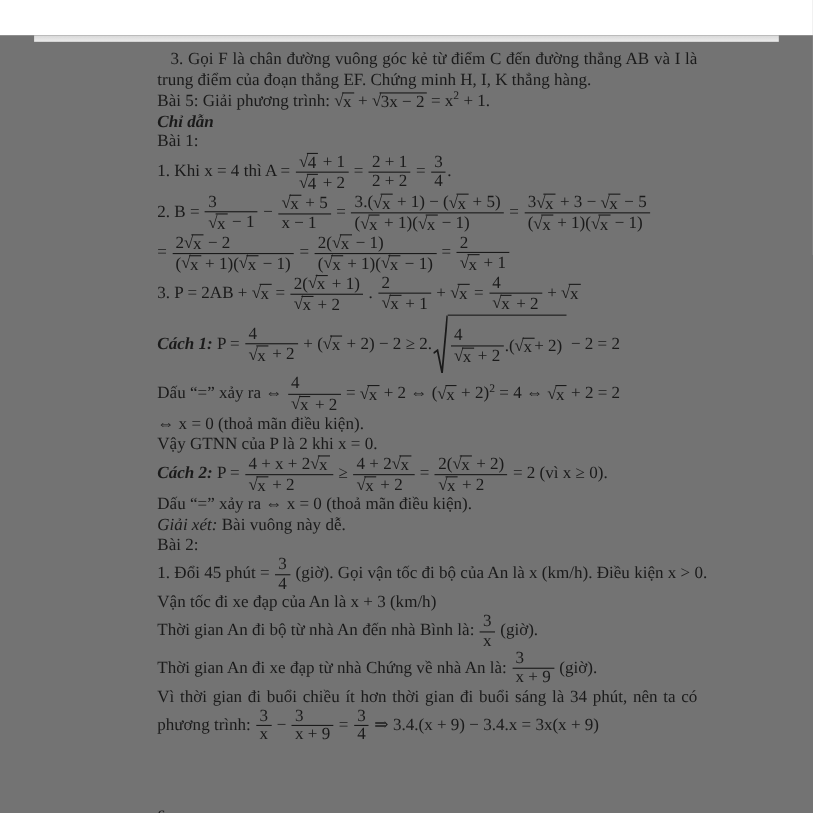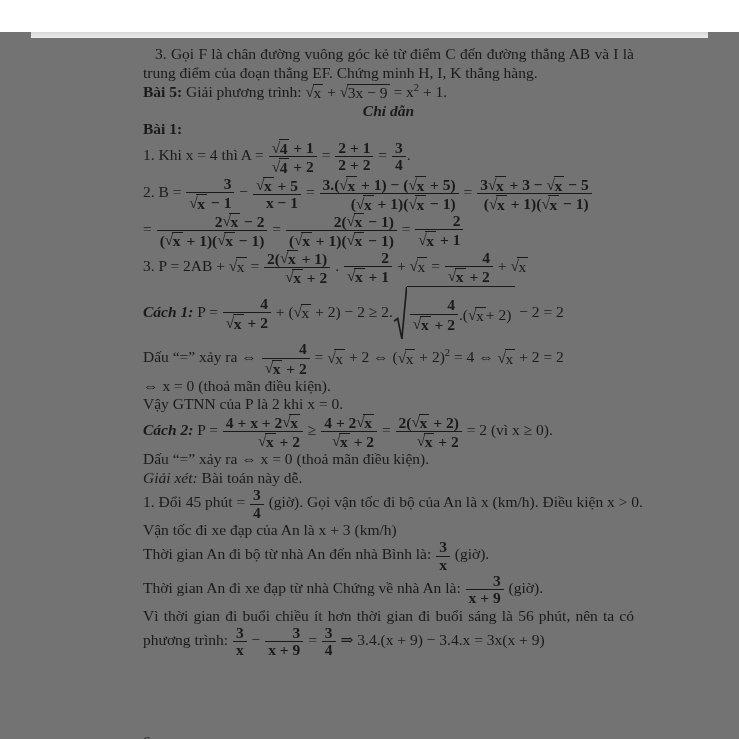--- a/index.html
+++ b/index.html
@@ -11,39 +11,39 @@
   }
   .page { position:relative; width:739px; height:739px; background:#737373; overflow:hidden;margin-top:32px; }
   .scan-bar {
     position:absolute; top:0; left:31px; width:677px; height:6px;
     background:linear-gradient(to bottom,#d7d7d7,#ececec);
   }
   .content { position:absolute; top:12px; left:143px; width:491px; }
   .content p, .content .mline { margin:0; padding:0; }
 
   .para { text-align:justify; text-indent:12px; line-height:1.24; }
-  .bold { font-weight:bold; }
-  .center { text-align:center; }
+  .bold { font-weight:normal; }
+  .center { }
   .heading { font-weight:bold; font-style:italic; }
   .indent1 { padding-left:12px; }
   .indent2 { padding-left:25px; }
   .off-190 { margin-left:190px; }
   .off-245 { margin-left:247px; }
   .justify-last { text-align:justify; text-align-last:justify; }
 
   .mline { line-height:1.28; white-space:nowrap; }
   .mt2 { margin-top:2px; } .mt3 { margin-top:3px; } .mt4 { margin-top:4px; }
 
   .lbl-bi { font-weight:bold; font-style:italic; }
   .lbl-i { font-style:italic; }
 
   sup { font-size:0.68em; line-height:0; }
 
   
-  .frac { display:inline-block; vertical-align:middle; text-align:right; margin:0 1px;font-weight:bold; }
+  .frac { display:inline-block; vertical-align:middle; text-align:left; margin:0 1px; }
   .frac > .num, .frac > .den { display:block; padding:0 3px; line-height:1.06; white-space:nowrap; }
   .frac > .den { border-top:1.2px solid #1a1a1a; }
 
   
   .sqrt { white-space:nowrap; }
   .sqrt > .rad { display:inline-block; }
   .sqrt > .vinc {
     display:inline-block; border-top:1.2px solid #1a1a1a;
     line-height:1; padding:0.5px 2px 0 1px; margin-left:-1.5px;
     transform:translateY(1px);
@@ -61,21 +61,21 @@
 </style>
 </head>
 <body>
 
 <div class="page">
   <div class="scan-bar"></div>
 
   <div class="content">
     <p class="para">3. Gọi F là chân đường vuông góc kẻ từ điểm C đến đường thẳng AB và I là trung điểm của đoạn thẳng EF. Chứng minh H, I, K thẳng hàng.</p>
 
-    <div class="mline mt3"><span class="bold">Bài 5:</span><span> Giải phương trình: </span><span class="sqrt"><span class="rad">√</span><span class="vinc"><span>x</span></span></span><span> + </span><span class="sqrt"><span class="rad">√</span><span class="vinc"><span>3x − 9</span></span></span><span> = x</span><sup>2</sup><span> + 1.</span></div>
+    <div class="mline mt3"><span class="bold">Bài 5:</span><span> Giải phương trình: </span><span class="sqrt"><span class="rad">√</span><span class="vinc"><span>x</span></span></span><span> + </span><span class="sqrt"><span class="rad">√</span><span class="vinc"><span>3x − 2</span></span></span><span> = x</span><sup>2</sup><span> + 1.</span></div>
 
     <p class="center heading mt2">Chỉ dẫn</p>
 
     <p class="bold mt2">Bài 1:</p>
 
     <div class="mline indent1 mt2"><span>1. Khi x = 4 thì A = </span><span class="frac"><span class="num"><span class="sqrt"><span class="rad">√</span><span class="vinc"><span>4</span></span></span><span> + 1</span></span><span class="den"><span class="sqrt"><span class="rad">√</span><span class="vinc"><span>4</span></span></span><span> + 2</span></span></span><span> = </span><span class="frac"><span class="num"><span>2 + 1</span></span><span class="den"><span>2 + 2</span></span></span><span> = </span><span class="frac"><span class="num"><span>3</span></span><span class="den"><span>4</span></span></span><span>.</span></div>
 
     <div class="mline indent1 mt4"><span>2. B = </span><span class="frac"><span class="num"><span>3</span></span><span class="den"><span class="sqrt"><span class="rad">√</span><span class="vinc"><span>x</span></span></span><span> − 1</span></span></span><span> − </span><span class="frac"><span class="num"><span class="sqrt"><span class="rad">√</span><span class="vinc"><span>x</span></span></span><span> + 5</span></span><span class="den"><span>x − 1</span></span></span><span> = </span><span class="frac"><span class="num"><span>3.(</span><span class="sqrt"><span class="rad">√</span><span class="vinc"><span>x</span></span></span><span> + 1) − (</span><span class="sqrt"><span class="rad">√</span><span class="vinc"><span>x</span></span></span><span> + 5)</span></span><span class="den"><span>(</span><span class="sqrt"><span class="rad">√</span><span class="vinc"><span>x</span></span></span><span> + 1)(</span><span class="sqrt"><span class="rad">√</span><span class="vinc"><span>x</span></span></span><span> − 1)</span></span></span><span> = </span><span class="frac"><span class="num"><span>3</span><span class="sqrt"><span class="rad">√</span><span class="vinc"><span>x</span></span></span><span> + 3 − </span><span class="sqrt"><span class="rad">√</span><span class="vinc"><span>x</span></span></span><span> − 5</span></span><span class="den"><span>(</span><span class="sqrt"><span class="rad">√</span><span class="vinc"><span>x</span></span></span><span> + 1)(</span><span class="sqrt"><span class="rad">√</span><span class="vinc"><span>x</span></span></span><span> − 1)</span></span></span></div>
 
     <div class="mline off-190 mt2"><span>= </span><span class="frac"><span class="num"><span>2</span><span class="sqrt"><span class="rad">√</span><span class="vinc"><span>x</span></span></span><span> − 2</span></span><span class="den"><span>(</span><span class="sqrt"><span class="rad">√</span><span class="vinc"><span>x</span></span></span><span> + 1)(</span><span class="sqrt"><span class="rad">√</span><span class="vinc"><span>x</span></span></span><span> − 1)</span></span></span><span> = </span><span class="frac"><span class="num"><span>2(</span><span class="sqrt"><span class="rad">√</span><span class="vinc"><span>x</span></span></span><span> − 1)</span></span><span class="den"><span>(</span><span class="sqrt"><span class="rad">√</span><span class="vinc"><span>x</span></span></span><span> + 1)(</span><span class="sqrt"><span class="rad">√</span><span class="vinc"><span>x</span></span></span><span> − 1)</span></span></span><span> = </span><span class="frac"><span class="num"><span>2</span></span><span class="den"><span class="sqrt"><span class="rad">√</span><span class="vinc"><span>x</span></span></span><span> + 1</span></span></span></div>
@@ -100,30 +100,31 @@
     <div class="mline indent2 mt4"><span>Dấu “=” xảy ra ⇔ </span><span class="frac"><span class="num"><span>4</span></span><span class="den"><span class="sqrt"><span class="rad">√</span><span class="vinc"><span>x</span></span></span><span> + 2</span></span></span><span> = </span><span class="sqrt"><span class="rad">√</span><span class="vinc"><span>x</span></span></span><span> + 2 ⇔ (</span><span class="sqrt"><span class="rad">√</span><span class="vinc"><span>x</span></span></span><span> + 2)</span><sup>2</sup><span> = 4 ⇔ </span><span class="sqrt"><span class="rad">√</span><span class="vinc"><span>x</span></span></span><span> + 2 = 2</span></div>
 
     <p class="off-245 mt2">⇔ x = 0 (thoả mãn điều kiện).</p>
 
     <p class="indent2">Vậy GTNN của P là 2 khi x = 0.</p>
 
     <div class="mline mt4"><span class="lbl-bi">Cách 2: </span><span>P = </span><span class="frac"><span class="num"><span>4 + x + 2</span><span class="sqrt"><span class="rad">√</span><span class="vinc"><span>x</span></span></span></span><span class="den"><span class="sqrt"><span class="rad">√</span><span class="vinc"><span>x</span></span></span><span> + 2</span></span></span><span> ≥ </span><span class="frac"><span class="num"><span>4 + 2</span><span class="sqrt"><span class="rad">√</span><span class="vinc"><span>x</span></span></span></span><span class="den"><span class="sqrt"><span class="rad">√</span><span class="vinc"><span>x</span></span></span><span> + 2</span></span></span><span> = </span><span class="frac"><span class="num"><span>2(</span><span class="sqrt"><span class="rad">√</span><span class="vinc"><span>x</span></span></span><span> + 2)</span></span><span class="den"><span class="sqrt"><span class="rad">√</span><span class="vinc"><span>x</span></span></span><span> + 2</span></span></span><span> = 2 (vì x ≥ 0).</span></div>
 
     <p class="indent2 mt3">Dấu “=” xảy ra ⇔ x = 0 (thoả mãn điều kiện).</p>
 
-    <div class="mline"><span class="lbl-i">Giải xét: </span><span>Bài toán này dễ.</span></div>
+    <div class="mline"><span class="lbl-i">Giải xét: </span><span>Bài vuông này dễ.</span></div>
 
+    <p class="bold">Bài 2:</p>
 
     <div class="mline indent1"><span>1. Đổi 45 phút = </span><span class="frac"><span class="num"><span>3</span></span><span class="den"><span>4</span></span></span><span> (giờ). Gọi vận tốc đi bộ của An là x (km/h). Điều kiện x &gt; 0.</span></div>
 
     <p class="indent2 mt3">Vận tốc đi xe đạp của An là x + 3 (km/h)</p>
 
     <div class="mline indent2 mt2"><span>Thời gian An đi bộ từ nhà An đến nhà Bình là: </span><span class="frac"><span class="num"><span>3</span></span><span class="den"><span>x</span></span></span><span> (giờ).</span></div>
 
     <div class="mline indent2 mt2"><span>Thời gian An đi xe đạp từ nhà Chứng về nhà An là: </span><span class="frac"><span class="num"><span>3</span></span><span class="den"><span>x + 9</span></span></span><span> (giờ).</span></div>
 
-    <p class="indent2 justify-last mt2">Vì thời gian đi buổi chiều ít hơn thời gian đi buổi sáng là 56 phút, nên ta có</p>
+    <p class="indent2 justify-last mt2">Vì thời gian đi buổi chiều ít hơn thời gian đi buổi sáng là 34 phút, nên ta có</p>
 
     <div class="mline indent2 mt2"><span>phương trình: </span><span class="frac"><span class="num"><span>3</span></span><span class="den"><span>x</span></span></span><span> − </span><span class="frac"><span class="num"><span>3</span></span><span class="den"><span>x + 9</span></span></span><span> = </span><span class="frac"><span class="num"><span>3</span></span><span class="den"><span>4</span></span></span><span> ⇒ 3.4.(x + 9) − 3.4.x = 3x(x + 9)</span></div>
   </div>
 
   <div class="page-number">6</div>
 </div>
 
 </body></html>

